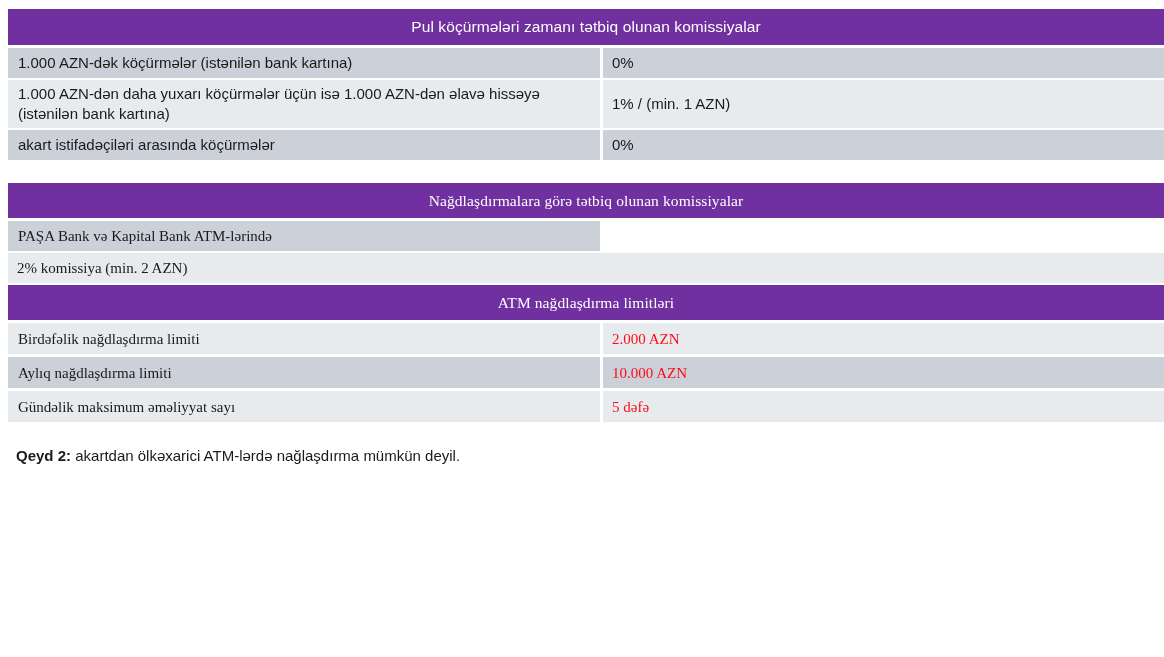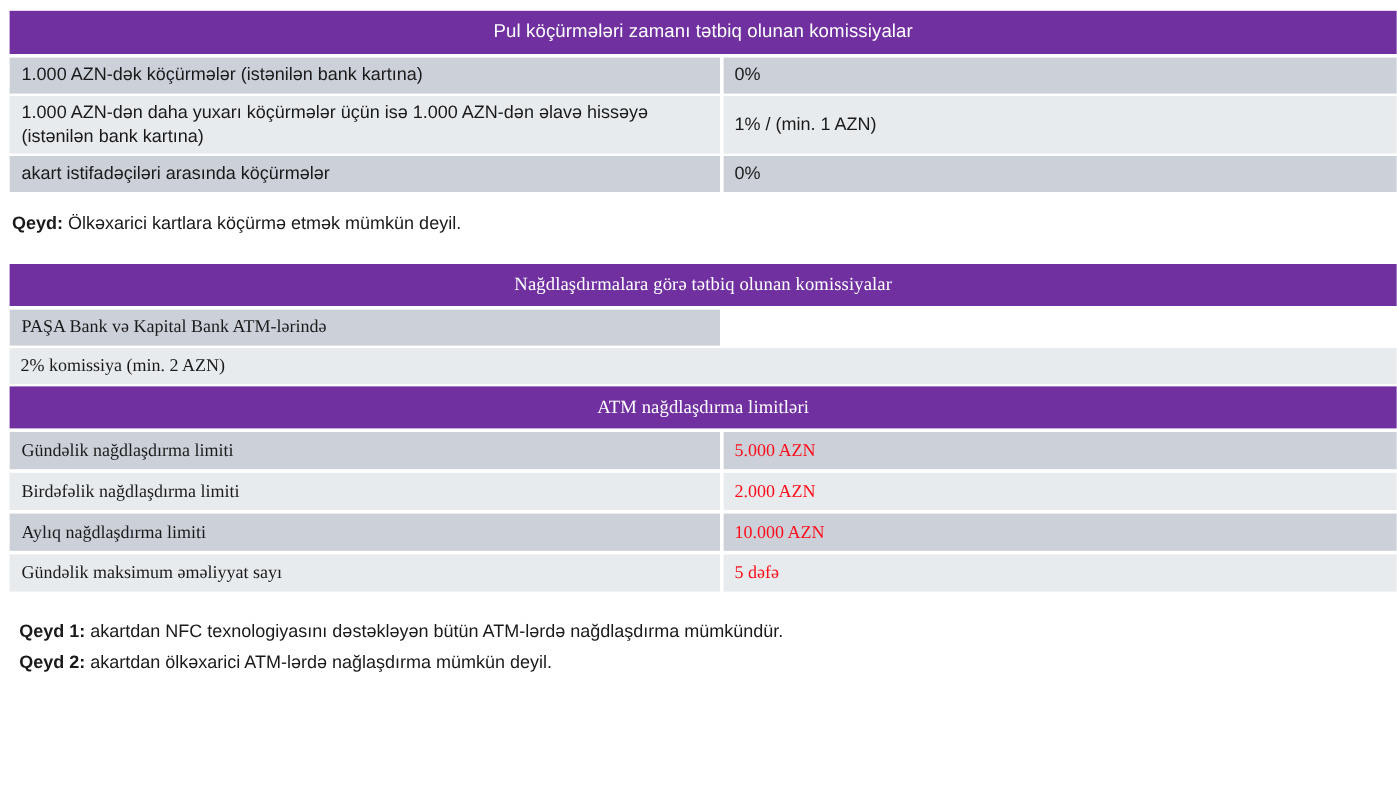--- a/index.html
+++ b/index.html
@@ -51,55 +51,49 @@
       <div class="trow light">
         <div class="cell label">1.000 AZN-dən daha yuxarı köçürmələr üçün isə 1.000 AZN-dən əlavə hissəyə (istənilən bank kartına)</div>
         <div class="cell value">1% / (min. 1 AZN)</div>
       </div>
       <div class="trow dark">
         <div class="cell label">akart istifadəçiləri arasında köçürmələr</div>
         <div class="cell value">0%</div>
       </div>
     </section>
 
-    <p class="note"><b>Qeyd:</b><span> Ölkəxarici kartlara köçürmə etmək mümkün deyil.</span></p>
 
     <section class="tbl2">
       <div class="thead h2">
         <span>Nağdlaşdırmalara görə tətbiq olunan komissiyalar</span>
       </div>
       <div class="trow dark">
         <div class="cell label">PAŞA Bank və Kapital Bank ATM-lərində</div>
       </div>
       <div class="trow light">
         <div class="cell value">2% komissiya (min. 2 AZN)</div>
       </div>
 
       <div class="thead h2">
         <span>ATM nağdlaşdırma limitləri</span>
       </div>
       <div class="limits">
-        <div class="trow dark">
-          <div class="cell label">Gündəlik nağdlaşdırma limiti</div>
-          <div class="cell value">5.000 AZN</div>
-        </div>
         <div class="trow light">
           <div class="cell label">Birdəfəlik nağdlaşdırma limiti</div>
           <div class="cell value">2.000 AZN</div>
         </div>
         <div class="trow dark">
           <div class="cell label">Aylıq nağdlaşdırma limiti</div>
           <div class="cell value">10.000 AZN</div>
         </div>
         <div class="trow light">
           <div class="cell label">Gündəlik maksimum əməliyyat sayı</div>
           <div class="cell value">5 dəfə</div>
         </div>
       </div>
     </section>
 
     <div class="footnotes">
-      <p class="fn-qeyd"><b>Qeyd 1:</b><span> akartdan NFC texnologiyasını dəstəkləyən bütün ATM-lərdə nağdlaşdırma mümkündür.</span></p>
       <p class="fn-qeyd"><b>Qeyd 2:</b><span> akartdan ölkəxarici ATM-lərdə nağlaşdırma mümkün deyil.</span></p>
     </div>
 
   </div>
 </div>
 
 </body></html>

